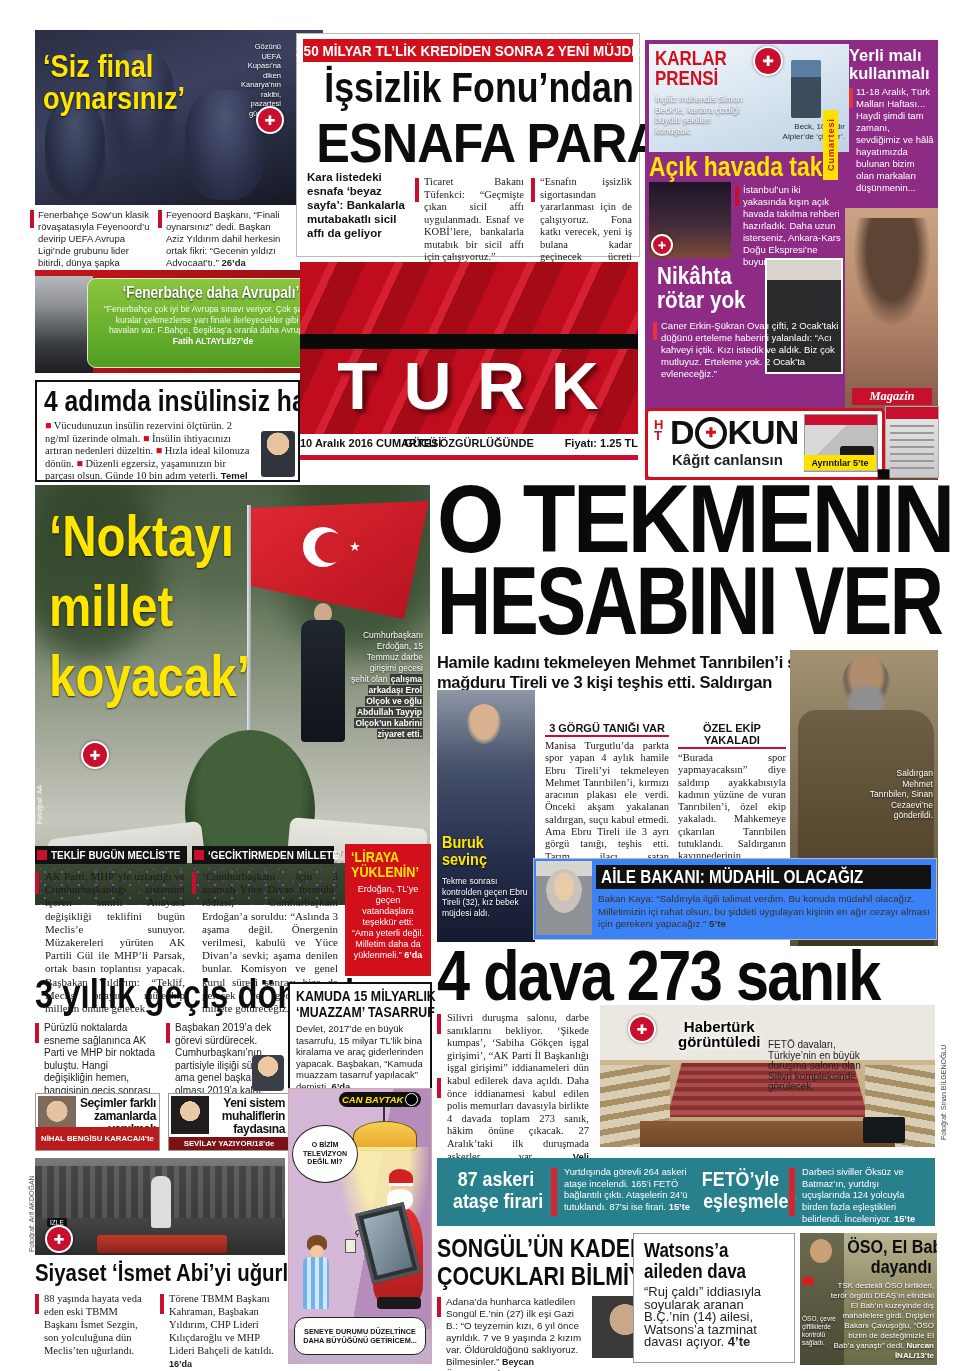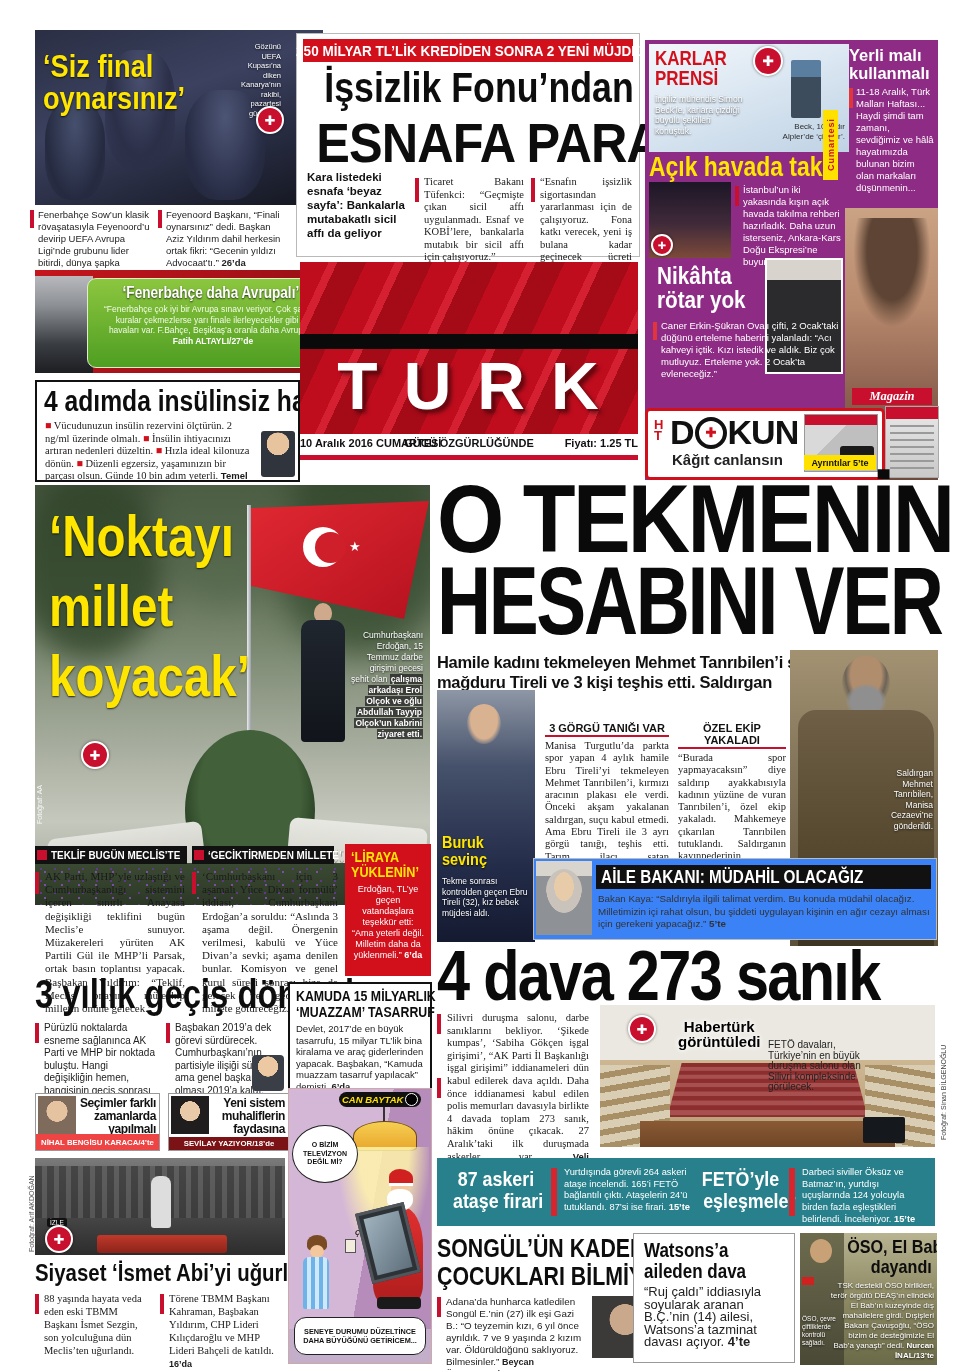--- a/index.html
+++ b/index.html
@@ -211,21 +211,21 @@
   <div class="p b" style="left:437px;top:478px;font-size:96px;line-height:82px;color:#0a0a0a;">
     <span class="cx s90" style="letter-spacing:-3px;">O TEKMENİN</span><br>
     <span class="cx s78" style="letter-spacing:-3px;">HESABINI VER</span>
   </div>
   <div class="p b" style="left:437px;top:652px;width:408px;font-size:16.5px;line-height:20px;color:#111;letter-spacing:-0.3px;">Hamile kadını tekmeleyen Mehmet Tanrıbilen’i şiddet mağduru Tireli ve 3 kişi teşhis etti. Saldırgan tutuklandı</div>
 
   <div class="p" style="left:790px;top:650px;width:148px;height:296px;background:linear-gradient(180deg,#a39272 0%,#83755a 40%,#5c5038 100%);">
     <div class="p" style="left:52px;top:6px;width:48px;height:54px;background:radial-gradient(ellipse at 50% 35%,#b08d6d 0 45%,#6d6458 60%,transparent 75%);border-radius:50%;"></div>
     <div class="p" style="left:56px;top:34px;width:40px;height:34px;background:radial-gradient(ellipse,#8f8f8f 0 55%,transparent 75%);border-radius:50%;"></div>
     <div class="p" style="left:8px;top:60px;width:136px;height:236px;background:linear-gradient(180deg,#6e5f46 0%,#55482f 60%,#3e3422 100%);border-radius:18px 24px 0 0;"></div>
-    <div class="p w shadow" style="right:5px;top:118px;width:64px;font-size:8.5px;line-height:10.5px;text-align:right;">Saldırgan Mehmet Tanrıbilen, Manisa Cezaevi’ne gönderildi.</div>
+    <div class="p w shadow" style="right:5px;top:118px;width:64px;font-size:8.5px;line-height:10.5px;text-align:right;">Saldırgan Mehmet Tanrıbilen, Sinan Cezaevi’ne gönderildi.</div>
     <div class="p ht-circle" style="left:12px;bottom:28px;width:22px;height:22px;font-size:12px;">✚</div>
   </div>
 
   <div class="p" style="left:437px;top:690px;width:98px;height:252px;background:linear-gradient(180deg,#8e97a5 0%,#46516b 30%,#232c49 70%,#141a30 100%);">
     <div class="p" style="left:30px;top:14px;width:34px;height:40px;background:radial-gradient(ellipse at 50% 40%,#d9b391 0 55%,transparent 75%);border-radius:50%;"></div>
     <div class="b" style="position:absolute;left:5px;top:144px;font-size:17px;line-height:17px;">
       <span class="cx s85 yel shadow">Buruk</span><br>
       <span class="cx s85 yel shadow">sevinç</span>
     </div>
     <div class="p w shadow" style="left:5px;top:186px;width:86px;font-size:8.5px;line-height:10.5px;">Tekme sonrası kontrolden geçen Ebru Tireli (32), kız bebek müjdesi aldı.</div>
@@ -336,21 +336,21 @@
       <span>Habertürk</span><br>
       <span>görüntüledi</span>
     </div>
     <div class="p" style="left:168px;top:12px;width:118px;font-size:10px;line-height:10.5px;color:#222;margin-top:23px;">FETÖ davaları, Türkiye’nin en büyük duruşma salonu olan Silivri kompleksinde görülecek.</div>
   </div>
   <div class="p" style="left:940px;top:1030px;font-size:7px;color:#444;writing-mode:vertical-rl;transform:rotate(180deg);height:110px;">Fotoğraf: Sinan BİLGENOĞLU</div>
 
   <div class="p" style="left:35px;top:1093px;width:123px;height:56px;border:1px solid #999;background:#fff;">
     <div class="p" style="left:2px;top:2px;width:38px;height:38px;background:radial-gradient(circle at 50% 40%,#e5c2a0 0 35%,#7e6b5c 36% 100%);"></div>
     <div class="p b" style="left:42px;top:3px;width:78px;font-size:12px;line-height:13px;text-align:right;color:#111;letter-spacing:-0.4px;">Seçimler farklı zamanlarda yapılmalı</div>
-    <div class="p b w" style="left:0;bottom:0;width:100%;height:16px;background:#ef4444;display:flex;align-items:center;justify-content:center;">
+    <div class="p b w" style="left:0;bottom:0;width:100%;height:23px;background:#b91c1c;display:flex;align-items:center;justify-content:center;">
       <span style="font-size:7.8px;">NİHAL BENGİSU KARACA/4’te</span>
     </div>
   </div>
   <div class="p" style="left:168px;top:1093px;width:120px;height:56px;border:1px solid #999;background:#fff;">
     <div class="p" style="left:2px;top:2px;width:38px;height:38px;background:radial-gradient(circle at 50% 40%,#e8caa8 0 33%,#1f1d1e 34% 100%);"></div>
     <div class="p b" style="left:42px;top:3px;width:74px;font-size:12px;line-height:13px;text-align:right;color:#111;letter-spacing:-0.4px;">Yeni sistem muhaliflerin faydasına</div>
     <div class="p b w" style="left:0;bottom:0;width:100%;height:13px;background:#7a1216;display:flex;align-items:center;justify-content:center;">
       <span style="font-size:7.8px;">SEVİLAY YAZIYOR/18’de</span>
     </div>
   </div>

